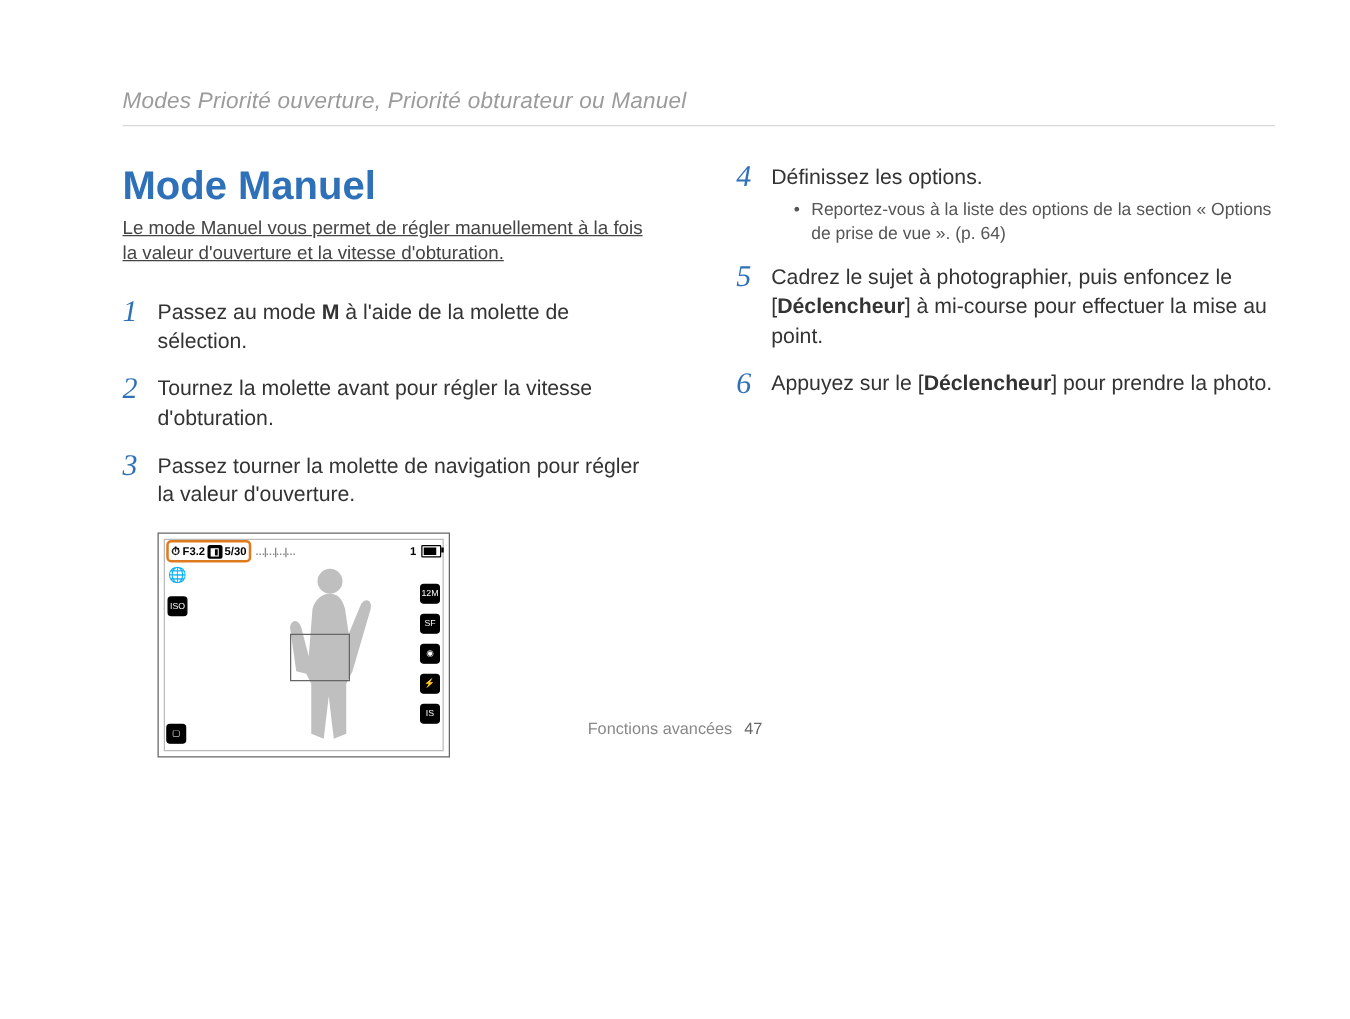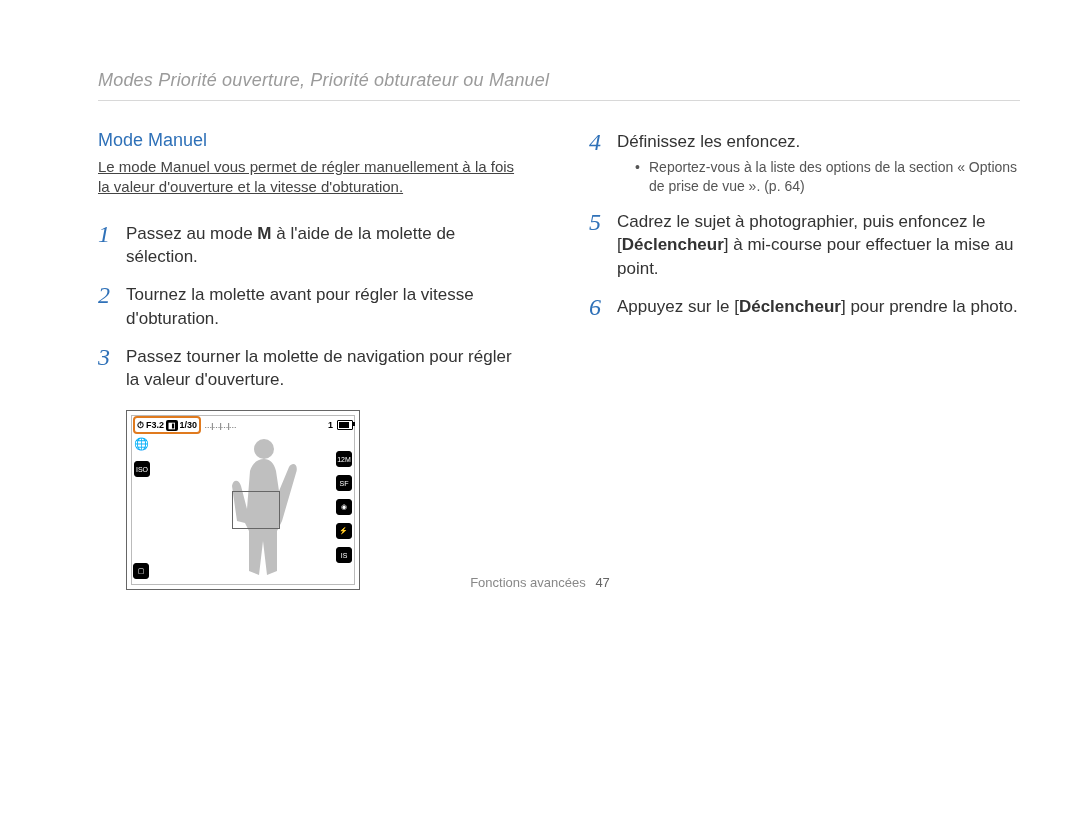--- a/index.html
+++ b/index.html
@@ -45,22 +45,22 @@
     display: flex;
     gap: 60px;
   }
   .col {
     flex: 1;
     min-width: 0;
   }
   h1.section-title {
     margin: 0 0 6px 0;
     color: #2f71b8;
-    font-weight: 400;
-    font-size: 18px;
+    font-weight: 700;
+    font-size: 32px;
   }
   .intro {
     font-size: 15px;
     color: #444;
     margin: 0 0 24px 0;
     line-height: 1.35;
     text-decoration: underline;
   }
   .step {
     display: flex;
@@ -187,21 +187,21 @@
 
       <div class="screen-illustration">
         <div class="lcd">
           <div class="lcd-border-inner"></div>
 
           <div class="topbar">
             <span class="capsule">
               <span>⏱</span>
               <span>F3.2</span>
               <span class="chip">◧</span>
-              <span>1/30</span>
+              <span>5/30</span>
             </span>
             <span class="scale">…|…|…|…</span>
             <span class="right">
               <span>1</span>
               <span class="batt">
                   <span class="fill"></span>
                 </span>
             </span>
           </div>
 
@@ -232,21 +232,21 @@
           <div class="focus-box"></div>
         </div>
       </div>
     </div>
 
     <div class="col">
 
       <div class="step">
         <div class="step-num">4</div>
         <div class="step-body">
-          <span>Définissez les enfoncez.</span>
+          <span>Définissez les options.</span>
           <div class="note">Reportez-vous à la liste des options de la section « Options de prise de vue ». (p. 64)</div>
         </div>
       </div>
 
       <div class="step">
         <div class="step-num">5</div>
         <div class="step-body">
           <span>Cadrez le sujet à photographier, puis enfoncez le [</span><span class="bold">Déclencheur</span><span>] à mi-course pour effectuer la mise au point.</span>
         </div>
       </div>

